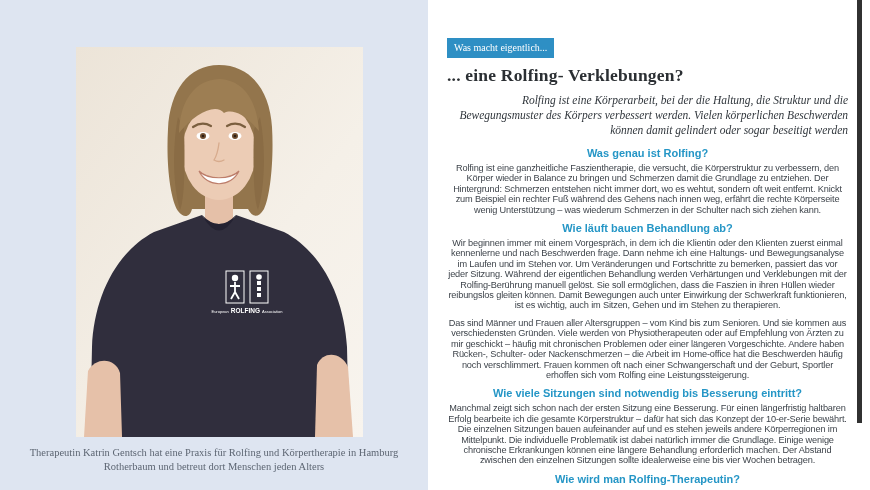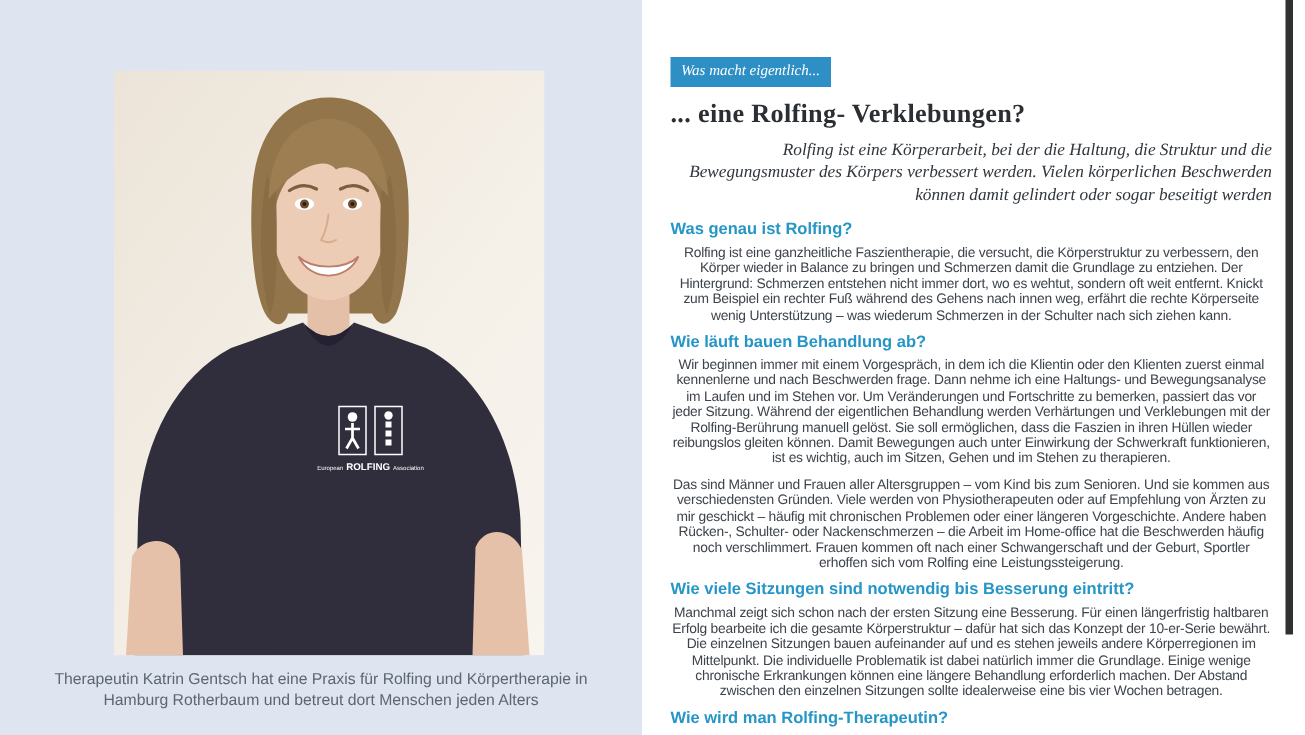--- a/index.html
+++ b/index.html
@@ -27,38 +27,38 @@
   }
   .photo-frame svg { display: block; }
   .photo-caption {
     position: absolute;
     left: 14px; top: 446px;
     width: 400px;
     text-align: center;
     font-size: 10.5px;
     line-height: 14px;
     color: #5d6673;
+    font-family: Liberation Serif, serif;
   }
 
   
   .content {
     position: absolute;
     left: 428px; top: 0;
     width: 442px; height: 490px;
     background: #ffffff;
     box-sizing: border-box;
     padding: 37px 22px 0 19px;
     overflow: hidden;
   }
   .rubric-badge {
     display: inline-block;
     background: #2e8fc4;
     color: #ffffff;
     font-family: "Liberation Serif", serif;
-    font-style: italic;
     font-size: 10px;
     line-height: 12px;
     padding: 4px 7px;
     margin-bottom: 6px;
     cursor: pointer;
   }
   .article-title {
     font-family: "Liberation Serif", serif;
     font-weight: bold;
     font-size: 17.5px;
@@ -76,20 +76,21 @@
     margin: 0 0 9px 0;
     text-align: right;
   }
   .article-section { margin: 0 0 7px 0; }
   .section-heading {
     font-size: 11px;
     line-height: 13px;
     font-weight: bold;
     color: #2596c6;
     margin: 7px 0 3px 0;
+    text-align: center;
   }
   .section-paragraph {
     font-size: 9.2px;
     line-height: 10.4px;
     letter-spacing: -0.15px;
     color: #3e444b;
     margin: 0;
     text-align: center;
   }
   .scrollbar-thumb {

